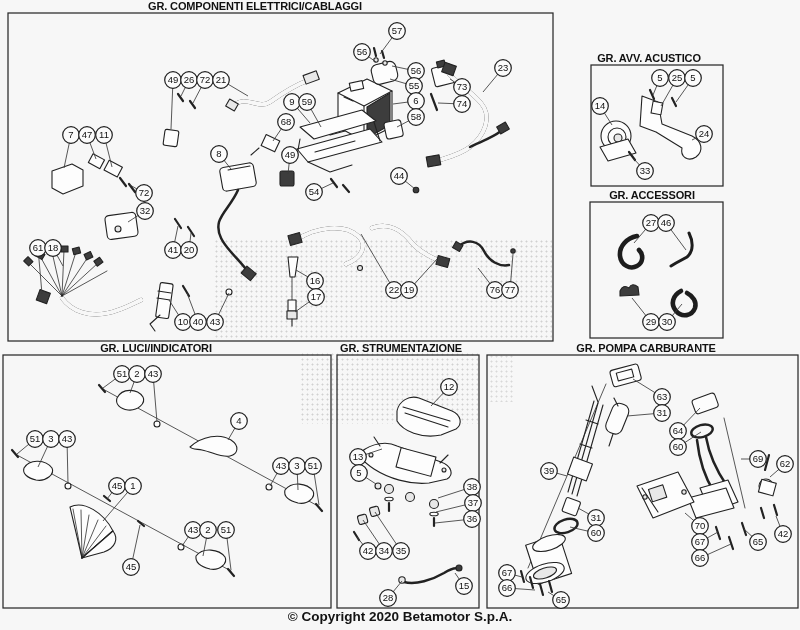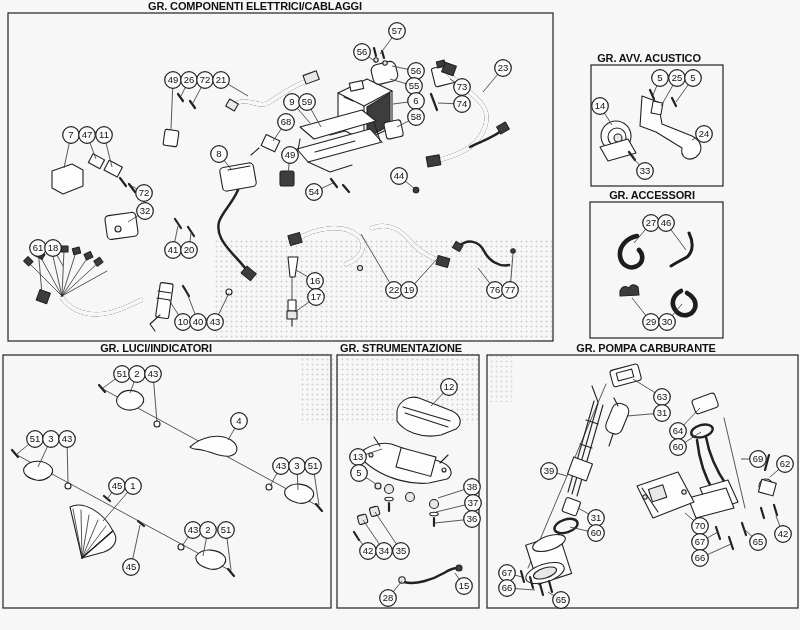--- a/index.html
+++ b/index.html
@@ -827,13 +827,14 @@
           <text x="507" y="591.4" class="callout-num">66</text>
         </g>
         <g>
           <line x1="561" y1="600" x2="548" y2="592" class="leader"></line>
           <circle cx="561" cy="600" r="8.3" class="callout-circle"></circle>
           <text x="561" y="603.4" class="callout-num">65</text>
         </g>
       </g>
   </svg>
 
+  <div class="footer">© Copyright 2020 Betamotor S.p.A.</div>
 </div>
 
 </body></html>

